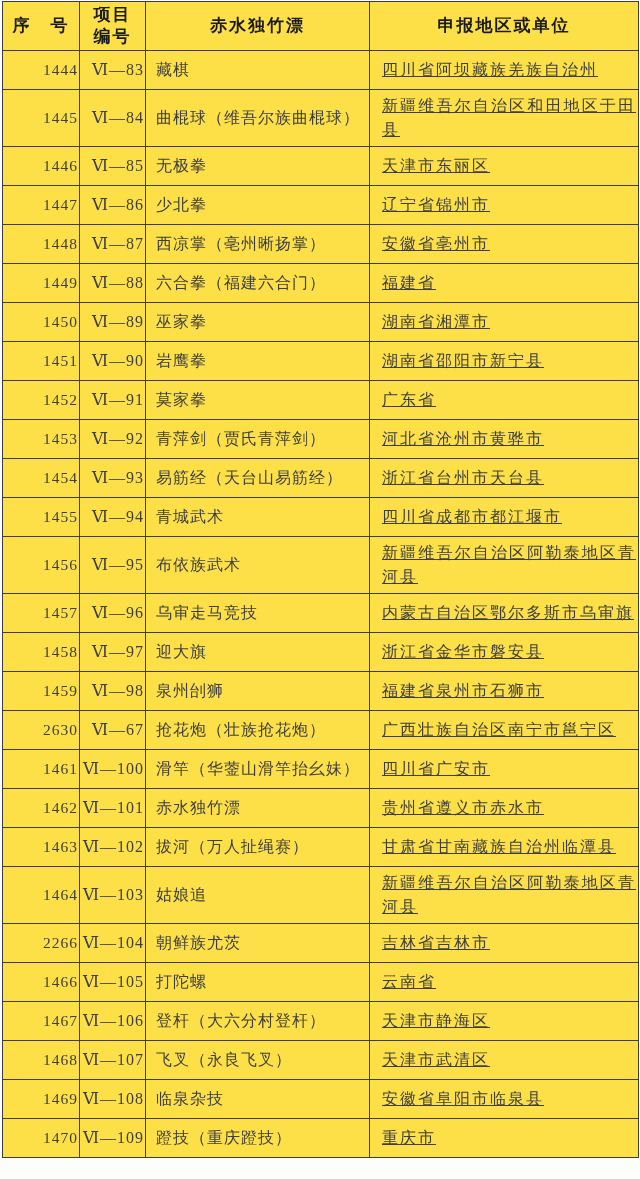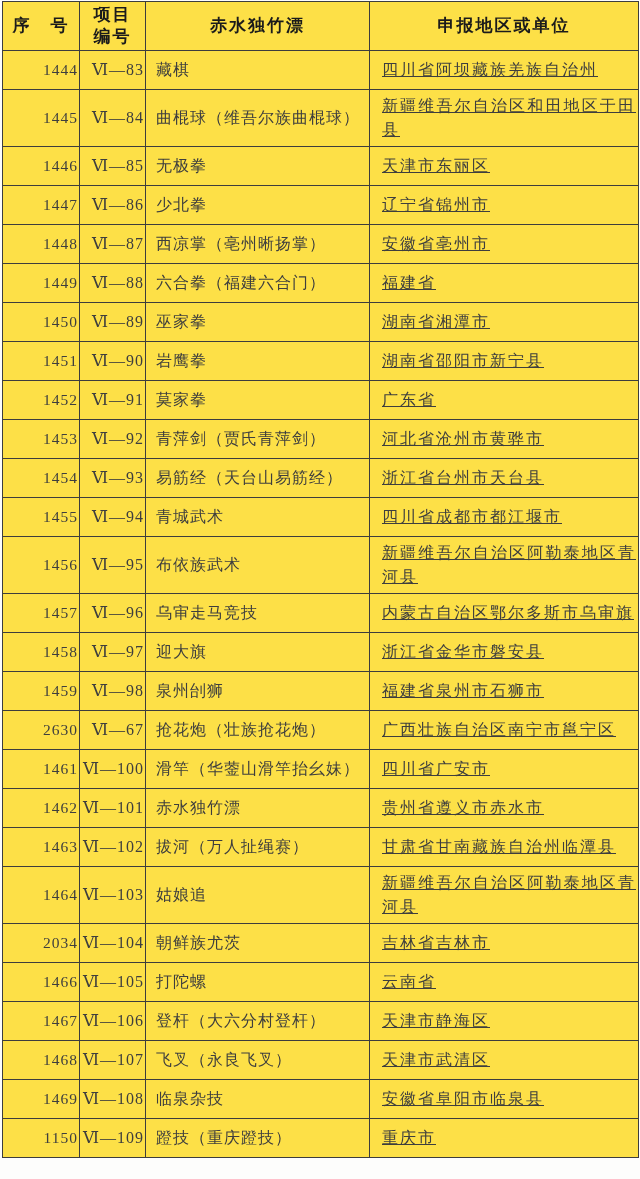--- a/index.html
+++ b/index.html
@@ -213,21 +213,21 @@
           <td class="c3">拔河（万人扯绳赛）</td>
           <td class="c4">甘肃省甘南藏族自治州临潭县</td>
         </tr>
         <tr>
           <td class="c1">1464</td>
           <td class="c2">Ⅵ—103</td>
           <td class="c3">姑娘追</td>
           <td class="c4">新疆维吾尔自治区阿勒泰地区青河县</td>
         </tr>
         <tr>
-          <td class="c1">2034</td>
+          <td class="c1">2266</td>
           <td class="c2">Ⅵ—104</td>
           <td class="c3">朝鲜族尤茨</td>
           <td class="c4">吉林省吉林市</td>
         </tr>
         <tr>
           <td class="c1">1466</td>
           <td class="c2">Ⅵ—105</td>
           <td class="c3">打陀螺</td>
           <td class="c4">云南省</td>
         </tr>
@@ -243,20 +243,20 @@
           <td class="c3">飞叉（永良飞叉）</td>
           <td class="c4">天津市武清区</td>
         </tr>
         <tr>
           <td class="c1">1469</td>
           <td class="c2">Ⅵ—108</td>
           <td class="c3">临泉杂技</td>
           <td class="c4">安徽省阜阳市临泉县</td>
         </tr>
         <tr>
-          <td class="c1">1150</td>
+          <td class="c1">1470</td>
           <td class="c2">Ⅵ—109</td>
           <td class="c3">蹬技（重庆蹬技）</td>
           <td class="c4">重庆市</td>
         </tr>
       </tbody>
   </table>
 </div>
 
 </body></html>

